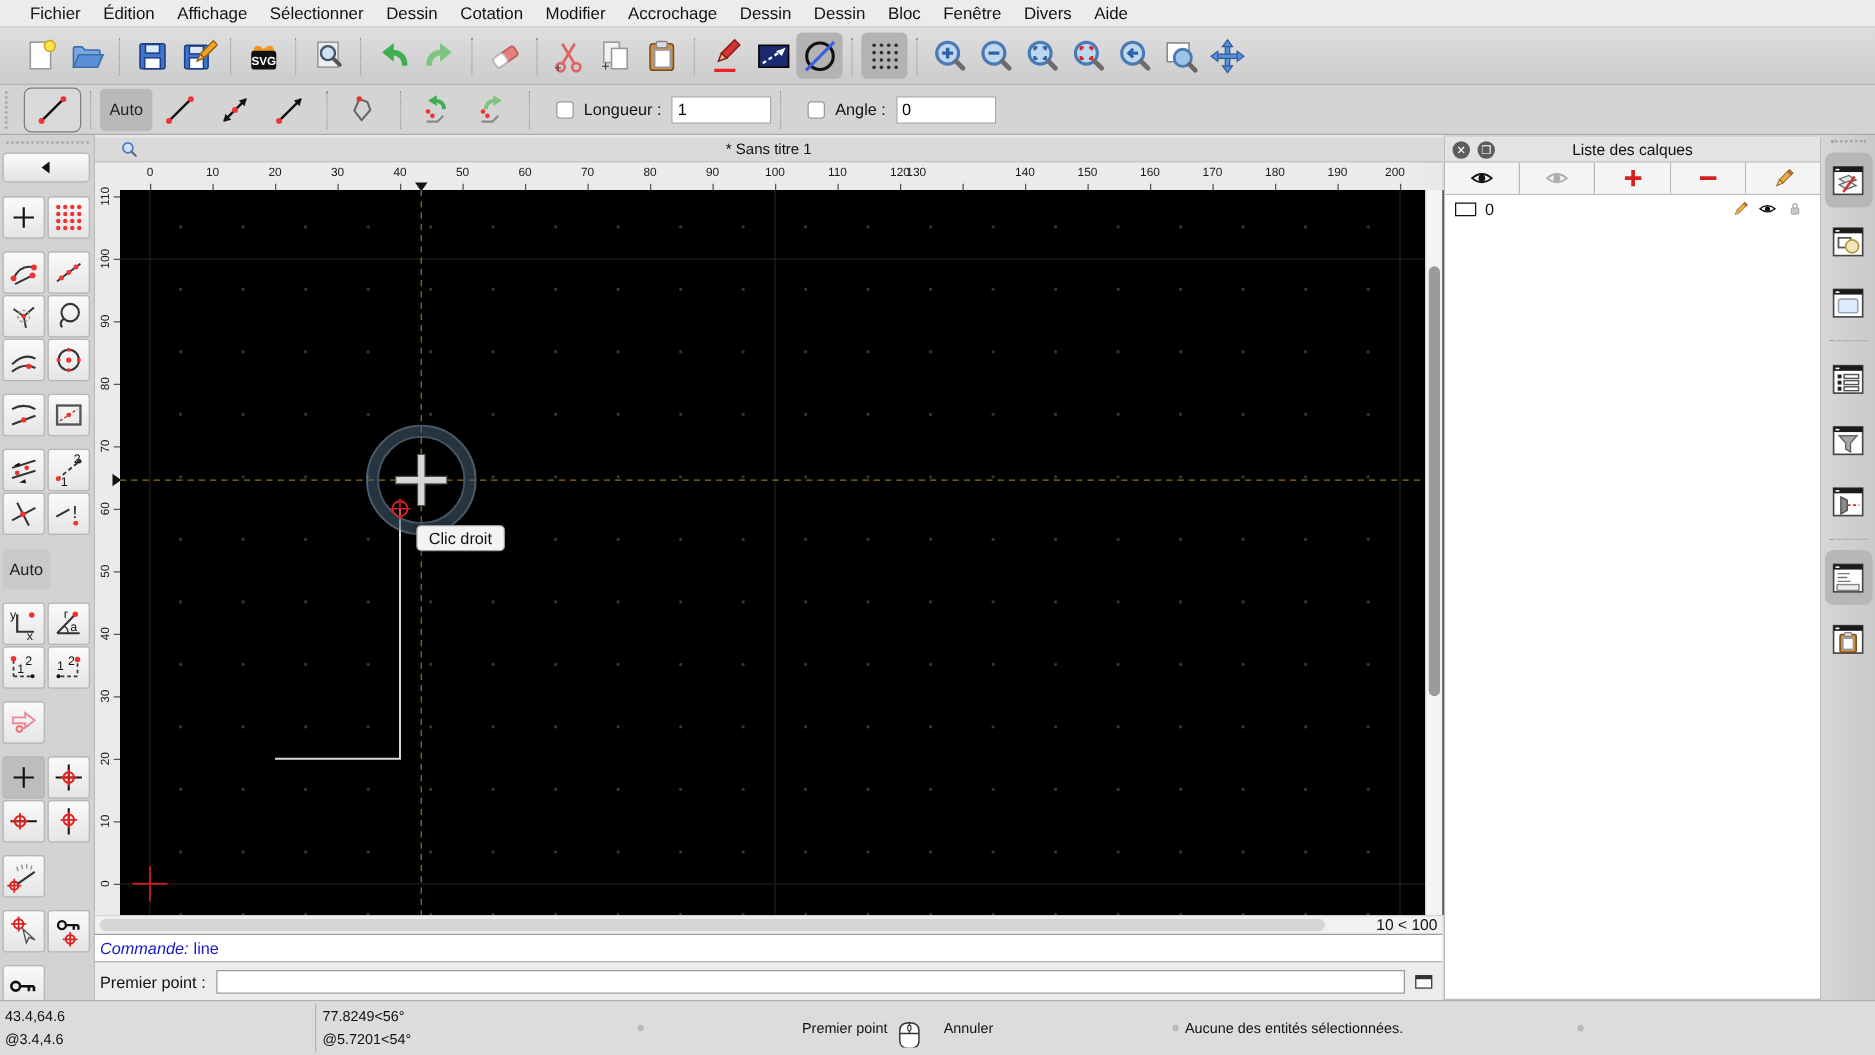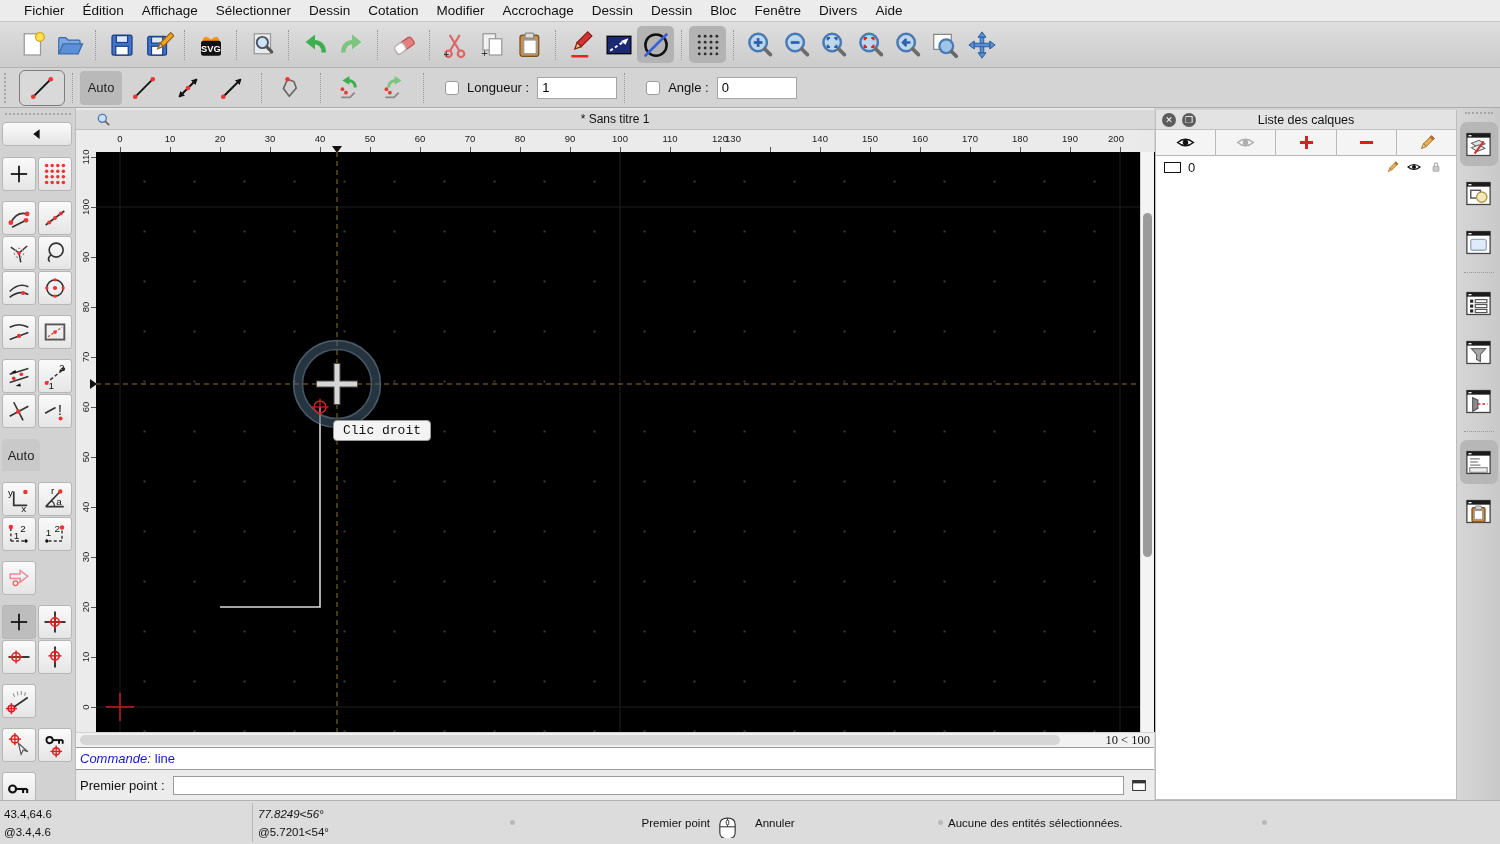--- a/index.html
+++ b/index.html
@@ -45,26 +45,26 @@
   .hruler{position:absolute;left:20px;top:22px;width:1044px;height:22px;background:#ebebeb;}
   .vruler{position:absolute;left:0;top:44px;width:20px;height:580px;background:#ebebeb;}
   .rcorner{position:absolute;left:0;top:22px;width:20px;height:22px;background:#ebebeb;}
   .hlab{position:absolute;top:3px;transform:translateX(-50%);font-size:9.5px;color:#1a1a1a;}
   .htick{position:absolute;bottom:0;width:1px;height:5px;background:#555;}
   .vlab{position:absolute;left:9px;transform:translate(-50%,-50%) rotate(-90deg);font-size:9.5px;color:#1a1a1a;white-space:nowrap;}
   .vtick{position:absolute;right:0;width:5px;height:1px;background:#555;}
   .hmark{position:absolute;bottom:-1px;border-left:5px solid transparent;border-right:5px solid transparent;border-top:7px solid #111;transform:translateX(-50%);}
   .vmark{position:absolute;right:-1px;border-top:5px solid transparent;border-bottom:5px solid transparent;border-left:7px solid #111;transform:translateY(-50%);}
   .canvas{position:absolute;left:20px;top:44px;width:1220px;height:580px;background:#000;overflow:hidden;
-    background-image:radial-gradient(circle,#3c3c3c 1px,transparent 1.3px);background-size:50px 50px;background-position:23.5px 4.5px;font-family:Liberation Mono, monospace;}
+    background-image:radial-gradient(circle,#3c3c3c 1px,transparent 1.3px);background-size:50px 50px;background-position:23.5px 4.5px;}
   .overlay{position:absolute;left:0;top:0;}
   .tooltip{position:absolute;background:#f3f3f3;border:1px solid #9a9a9a;border-radius:4px;box-shadow:0 2px 7px rgba(0,0,0,.5);font-size:13px;color:#111;padding:2px 9px;white-space:nowrap;}
   .vscroll{position:absolute;left:1064px;top:44px;width:14px;height:580px;background:#f4f4f4;border-left:1px solid #d2d2d2;}
   .vthumb{position:absolute;left:2px;width:9px;background:#9b9b9b;border-radius:5px;}
-  .hstrip{position:absolute;left:0;top:624px;width:1078px;height:15px;background:#f1f1f1;border-top:1px solid #d2d2d2;font-family:Liberation Serif, serif;}
+  .hstrip{position:absolute;left:0;top:624px;width:1078px;height:15px;background:#f1f1f1;border-top:1px solid #d2d2d2;}
   .hthumb{position:absolute;left:4px;top:2px;width:980px;height:10px;background:#d6d6d6;border-radius:5px;}
   .zoomind{position:absolute;right:4px;top:0;font-size:12.5px;color:#111;line-height:15px;}
   .cmdhistory{position:absolute;left:0;top:639px;width:1078px;height:23px;background:#fff;border-top:1px solid #9a9a9a;border-bottom:1px solid #9a9a9a;display:flex;align-items:center;padding-left:4px;font-size:13px;color:#1717cc;}
   .cmdhistory .it{font-style:italic;margin-right:4px;}
   .cmdprompt{position:absolute;left:0;top:662px;width:1078px;height:30px;background:#ececec;display:flex;align-items:center;}
   .cmdprompt label{font-size:13px;color:#111;margin-left:4px;}
   .promptinput{flex:1;height:19px;margin-left:8px;border:1px solid #9a9a9a;background:#fff;font-size:13px;padding:0 4px;font-family:"Liberation Sans",sans-serif;}
   .promptbtn{width:20px;height:17px;margin:0 5px;display:flex;align-items:center;justify-content:center;}
   .promptbtn svg{width:17px;height:15px;}
   
@@ -85,21 +85,21 @@
   .dhandle{width:28px;height:5px;border-top:2px dotted #a6a6a6;margin-bottom:5px;}
   .dtile{width:38px;height:44px;border-radius:7px;display:flex;align-items:center;justify-content:center;margin-bottom:5px;flex:0 0 auto;}
   .dtile.active{background:#b7b7b7;}
   .dtile svg{width:31px;height:31px;}
   .ddiv{width:30px;border-top:1px dotted #9a9a9a;margin:3px 0 8px;}
   
   .statusbar{position:absolute;left:0;top:800px;width:1500px;height:44px;background:#dcdcdc;border-top:1px solid #b2b2b2;font-size:11.5px;color:#111;}
   .statusbar .abs1{position:absolute;left:4px;top:7px;}
   .statusbar .abs2{position:absolute;left:4px;top:25px;}
   .statusbar .sdiv{position:absolute;left:252px;top:2px;height:39px;border-left:1px solid #b5b5b5;}
-  .statusbar .pol1{position:absolute;left:258px;top:7px;font-style:italic;}
+  .statusbar .pol1{position:absolute;left:258px;top:7px;}
   .statusbar .pol2{position:absolute;left:258px;top:25px;}
   .grip{position:absolute;width:5px;height:5px;border-radius:50%;background:#b9b9b9;top:19px;}
   .statusbar .mleft{position:absolute;left:560px;top:16px;width:150px;text-align:right;}
   .statusbar .mouse{position:absolute;left:716px;top:6px;width:23px;height:31px;}
   .statusbar .mright{position:absolute;left:755px;top:16px;}
   .statusbar .sel{position:absolute;left:948px;top:16px;}
 </style>
 </head>
 <body>
 

